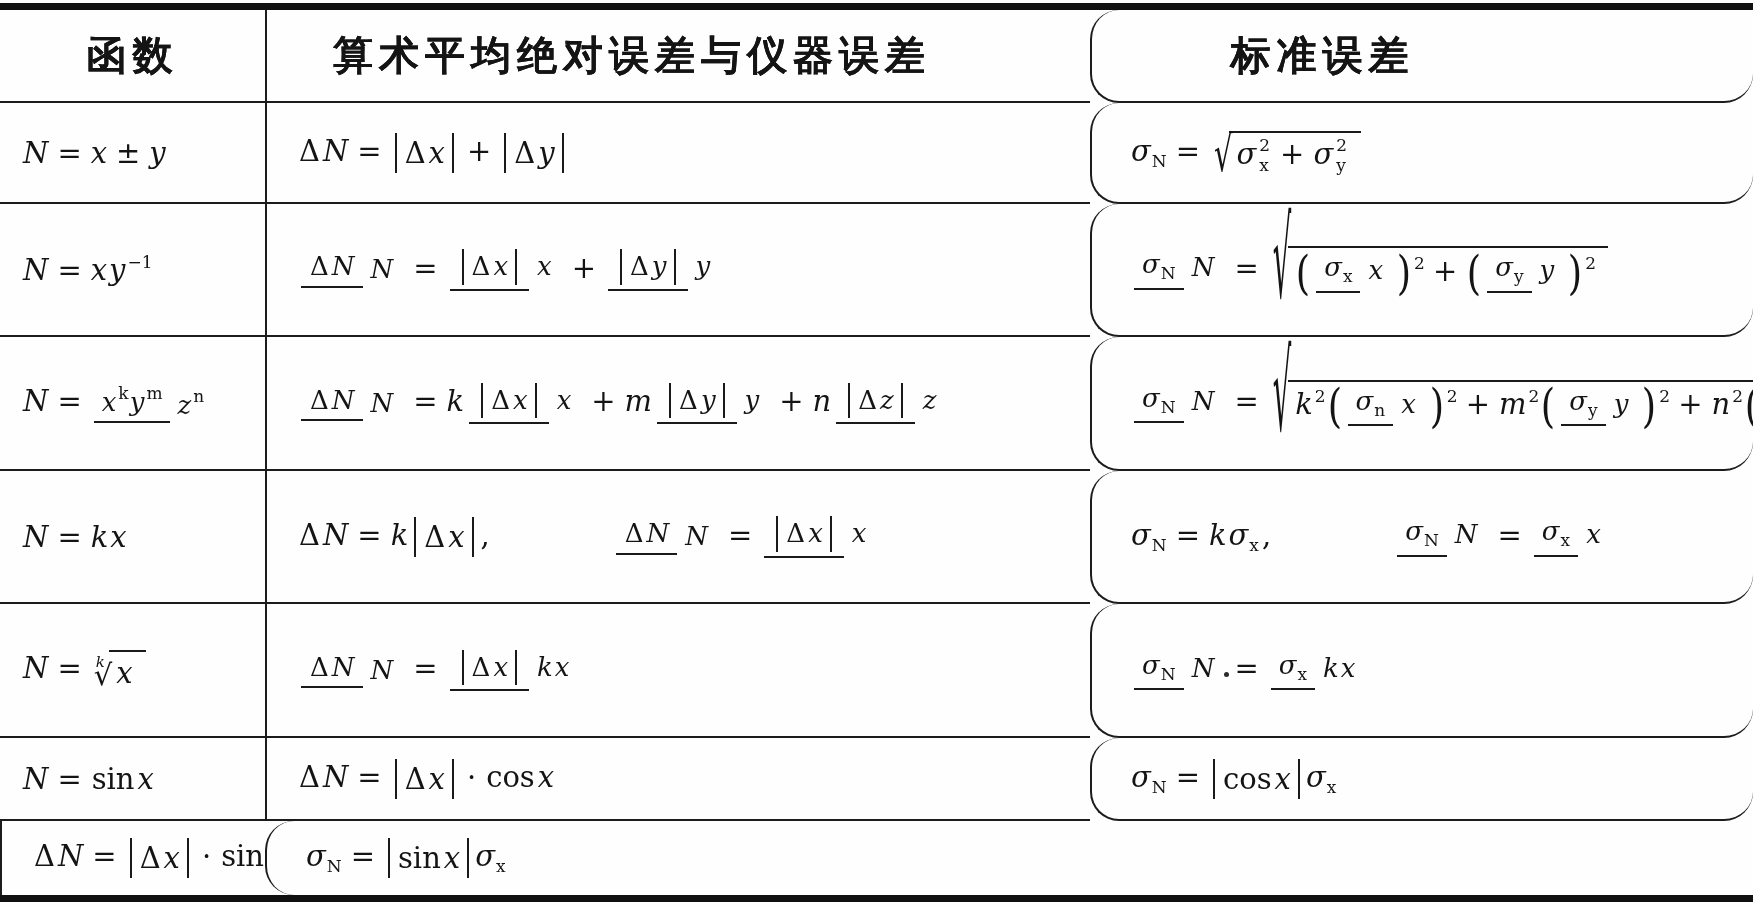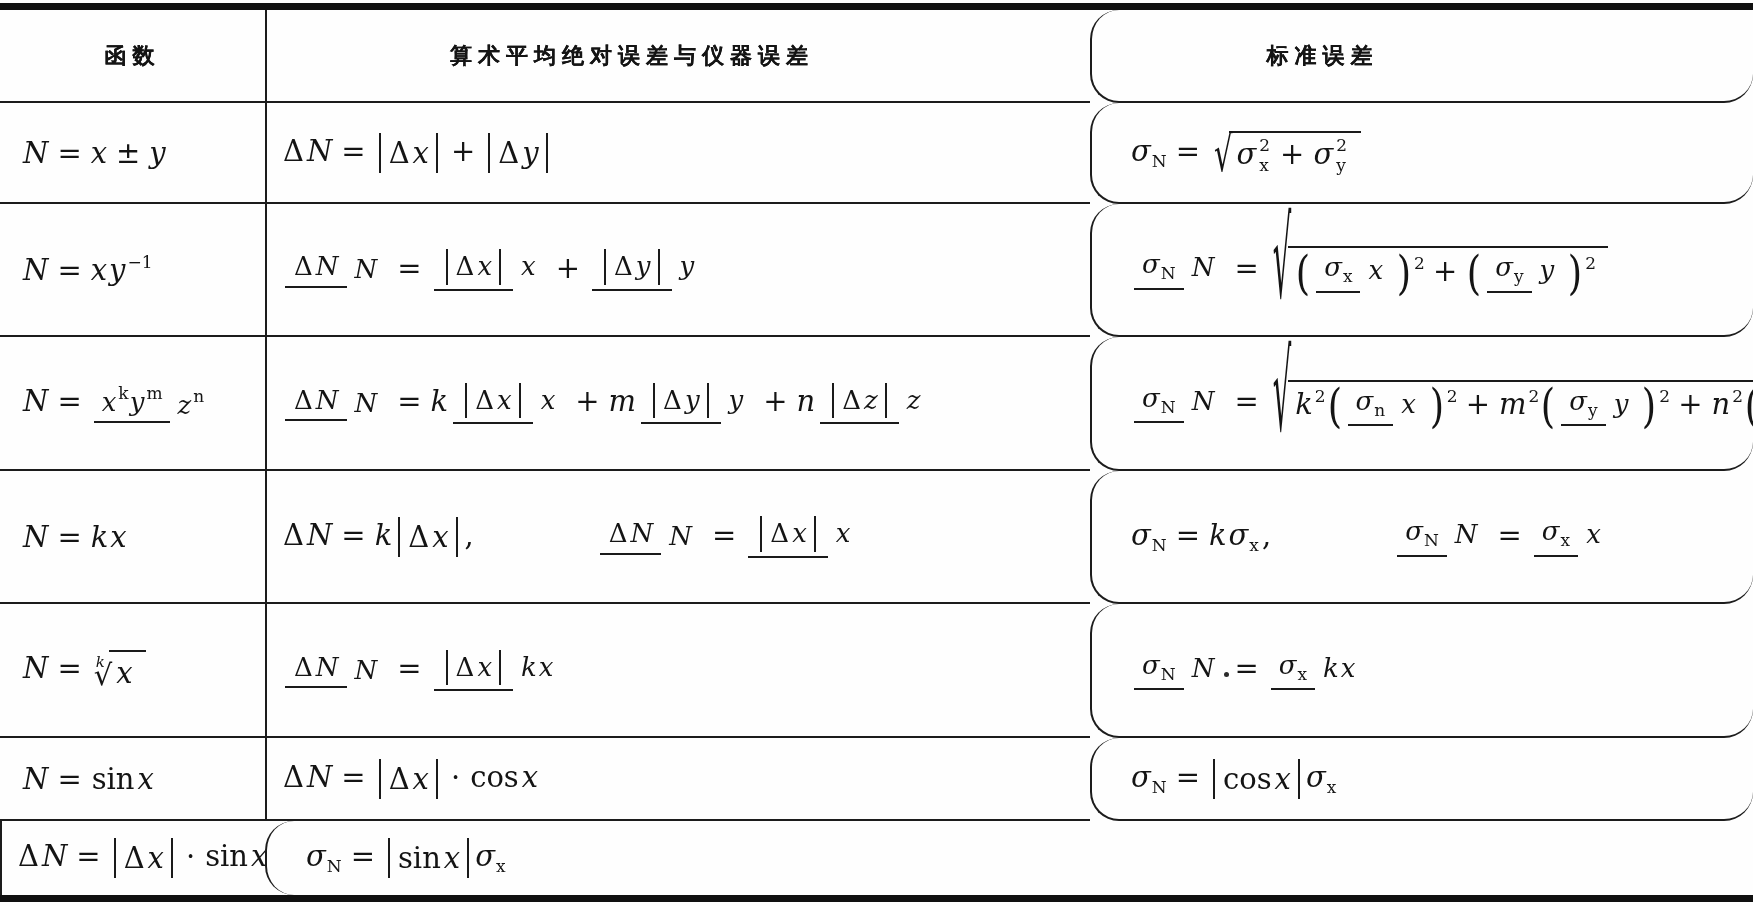--- a/index.html
+++ b/index.html
@@ -9,25 +9,25 @@
 
   .table{position:absolute;left:0;top:3px;width:1753px;height:899px;
          box-sizing:border-box;border-top:7px solid #101010;border-bottom:7px solid #101010;
          display:grid;grid-template-columns:265px 825px 663px;
          grid-template-rows:93px 101px 133px 134px 133px 134px 83px auto;}
 
   .cell{border-bottom:2px solid #1c1c1c;display:flex;align-items:center;
         font-size:29px;overflow:hidden;box-sizing:border-box;}
   .c2,.c3{border-left:2px solid #1c1c1c;}
   .c1{padding-left:22px;}
-  .c2{padding-left:14px;}
+  .c2{padding-left:30px;}
   .c3{padding-left:38px;border-radius:29px;}
   .rlast{border-bottom:none;}
 
-  .th{justify-content:center;padding-left:0;font-size:22px;font-weight:600;
+  .th{justify-content:center;padding-left:0;font-size:40px;font-weight:600;
       letter-spacing:6px;text-shadow:0 0 .6px #141414;}
   .th.c2{padding-right:93px;}
   .th.c3{padding-right:200px;}
 
   
   .mrow{display:inline;white-space:nowrap;}
   .mt{padding:0 2px;}
   .mi{font-style:italic;padding:0 1px;}
   .mo{padding:0 8px;}
   .mp{font-size:46px;font-weight:300;vertical-align:middle;line-height:0;

